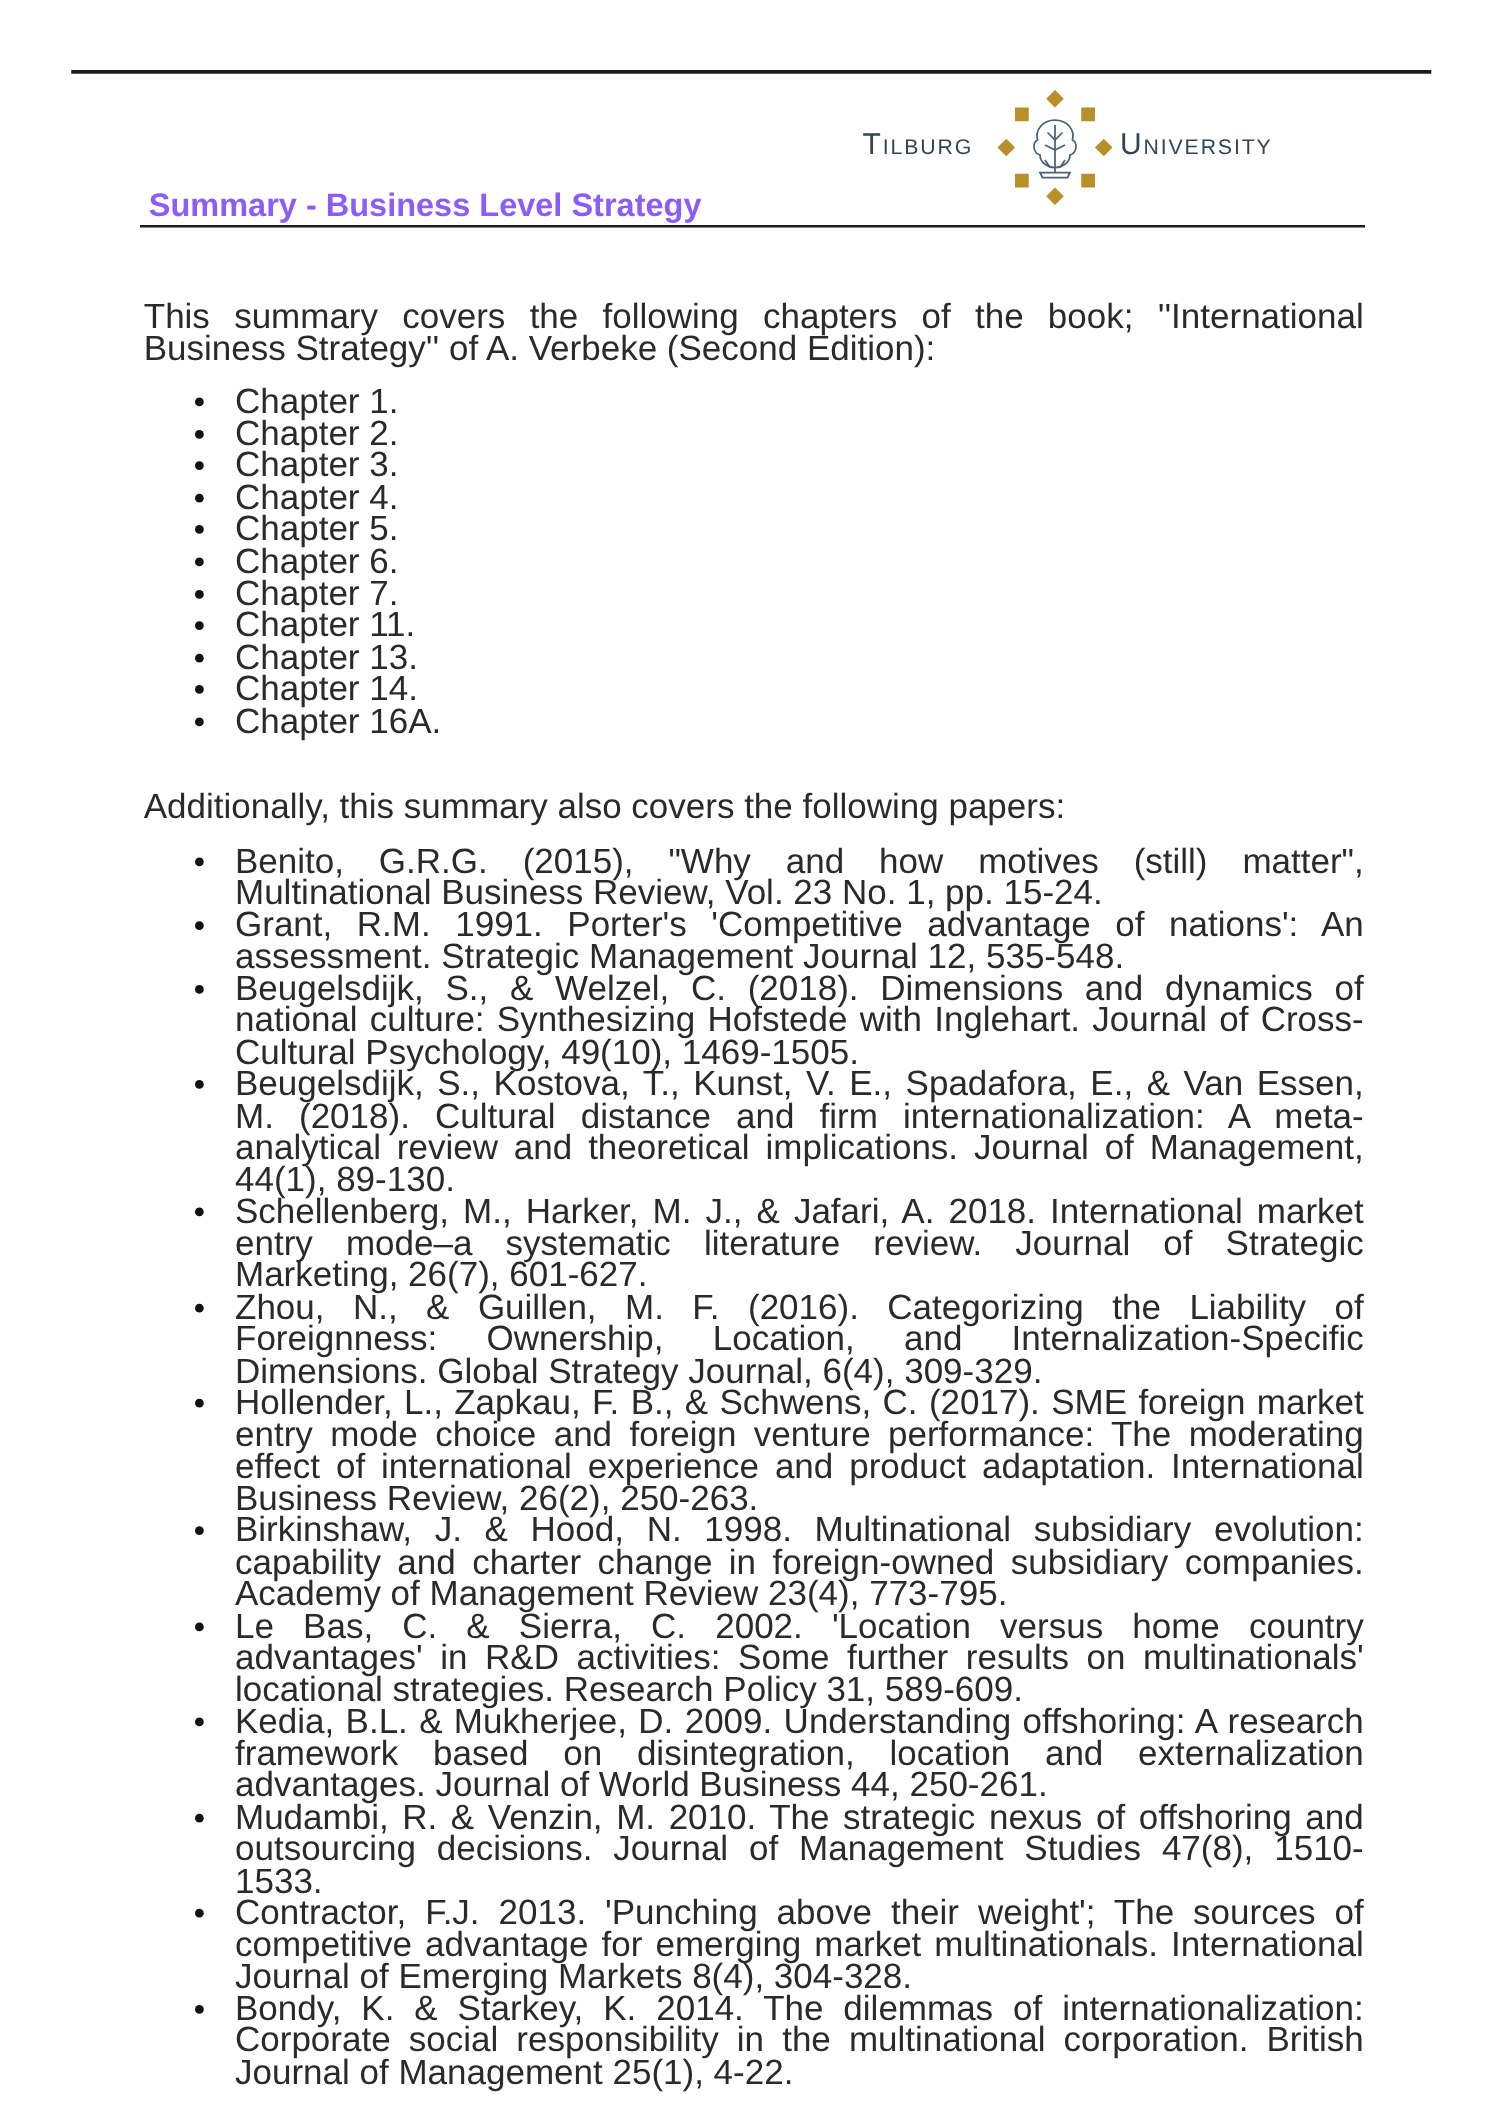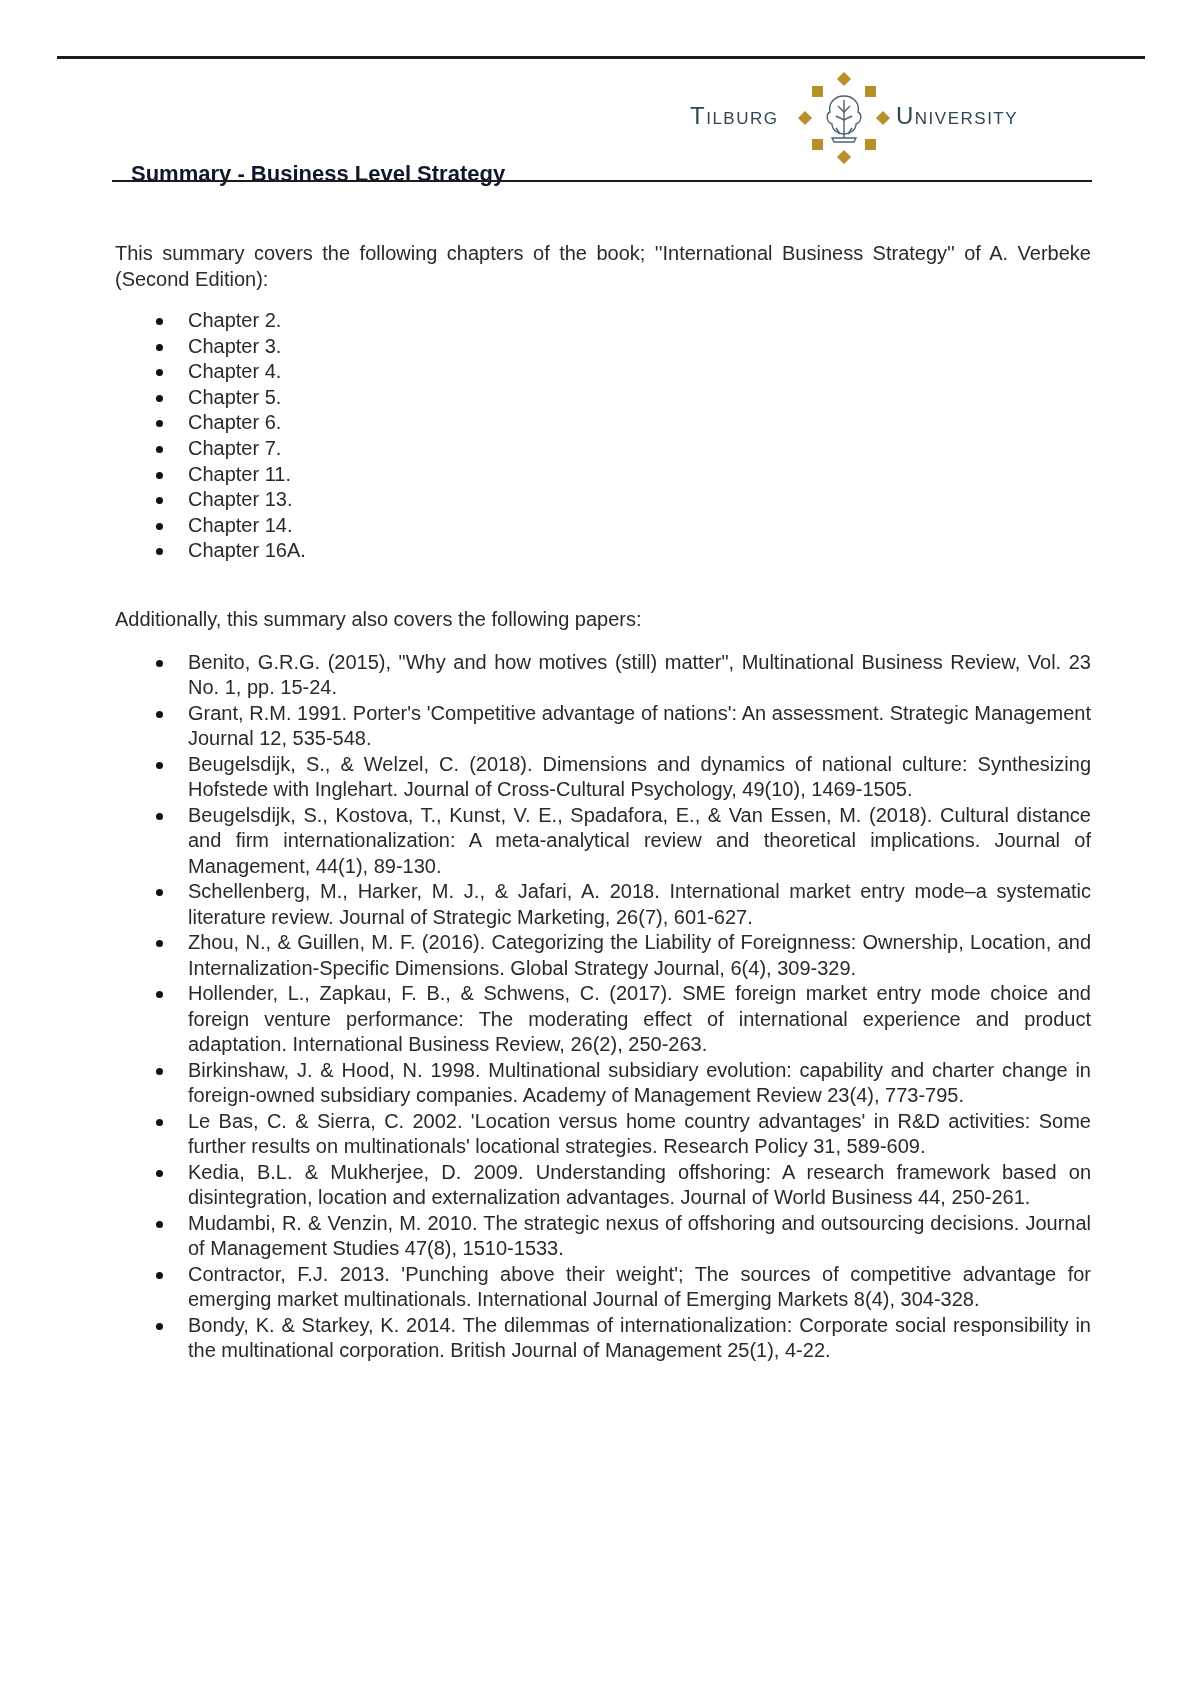--- a/index.html
+++ b/index.html
@@ -45,39 +45,39 @@
       position: absolute;
       left: 108px;
       top: 0;
       width: 92px;
       height: 92px;
     }
     .page-title {
       position: absolute;
       left: 115px;
       top: 145px;
-      margin: 16px;
-      font-size: 22px;
+      margin: 4px;
+      font-size: 26px;
       font-weight: bold;
-      color: #0f172a;
+      color: #8b5cf6;
     }
     .title-rule {
       position: absolute;
       left: 112px;
       top: 180px;
       width: 980px;
       height: 2px;
       background: #1c1c1c;
     }
     .content {
       position: absolute;
       left: 115px;
       top: 240px;
       width: 976px;
-      font-size: 20px;
+      font-size: 28px;
       line-height: 26px;
       color: #2a2a2a;
     }
     .intro {
       margin: 0;
       text-align: justify;
     }
     ul {
       margin: 0;
       padding: 0;
@@ -144,20 +144,21 @@
   <span class="logo-word logo-right">University</span>
 </div>
 
 <h1 class="page-title">Summary - Business Level Strategy</h1>
 <div class="title-rule"></div>
 
 <div class="content">
   <p class="intro">This summary covers the following chapters of the book; ''International Business Strategy'' of A. Verbeke (Second Edition):</p>
 
   <ul class="chapters">
+    <li><span class="bullet"></span><span>Chapter 1.</span></li>
     <li><span class="bullet"></span><span>Chapter 2.</span></li>
     <li><span class="bullet"></span><span>Chapter 3.</span></li>
     <li><span class="bullet"></span><span>Chapter 4.</span></li>
     <li><span class="bullet"></span><span>Chapter 5.</span></li>
     <li><span class="bullet"></span><span>Chapter 6.</span></li>
     <li><span class="bullet"></span><span>Chapter 7.</span></li>
     <li><span class="bullet"></span><span>Chapter 11.</span></li>
     <li><span class="bullet"></span><span>Chapter 13.</span></li>
     <li><span class="bullet"></span><span>Chapter 14.</span></li>
     <li><span class="bullet"></span><span>Chapter 16A.</span></li>

